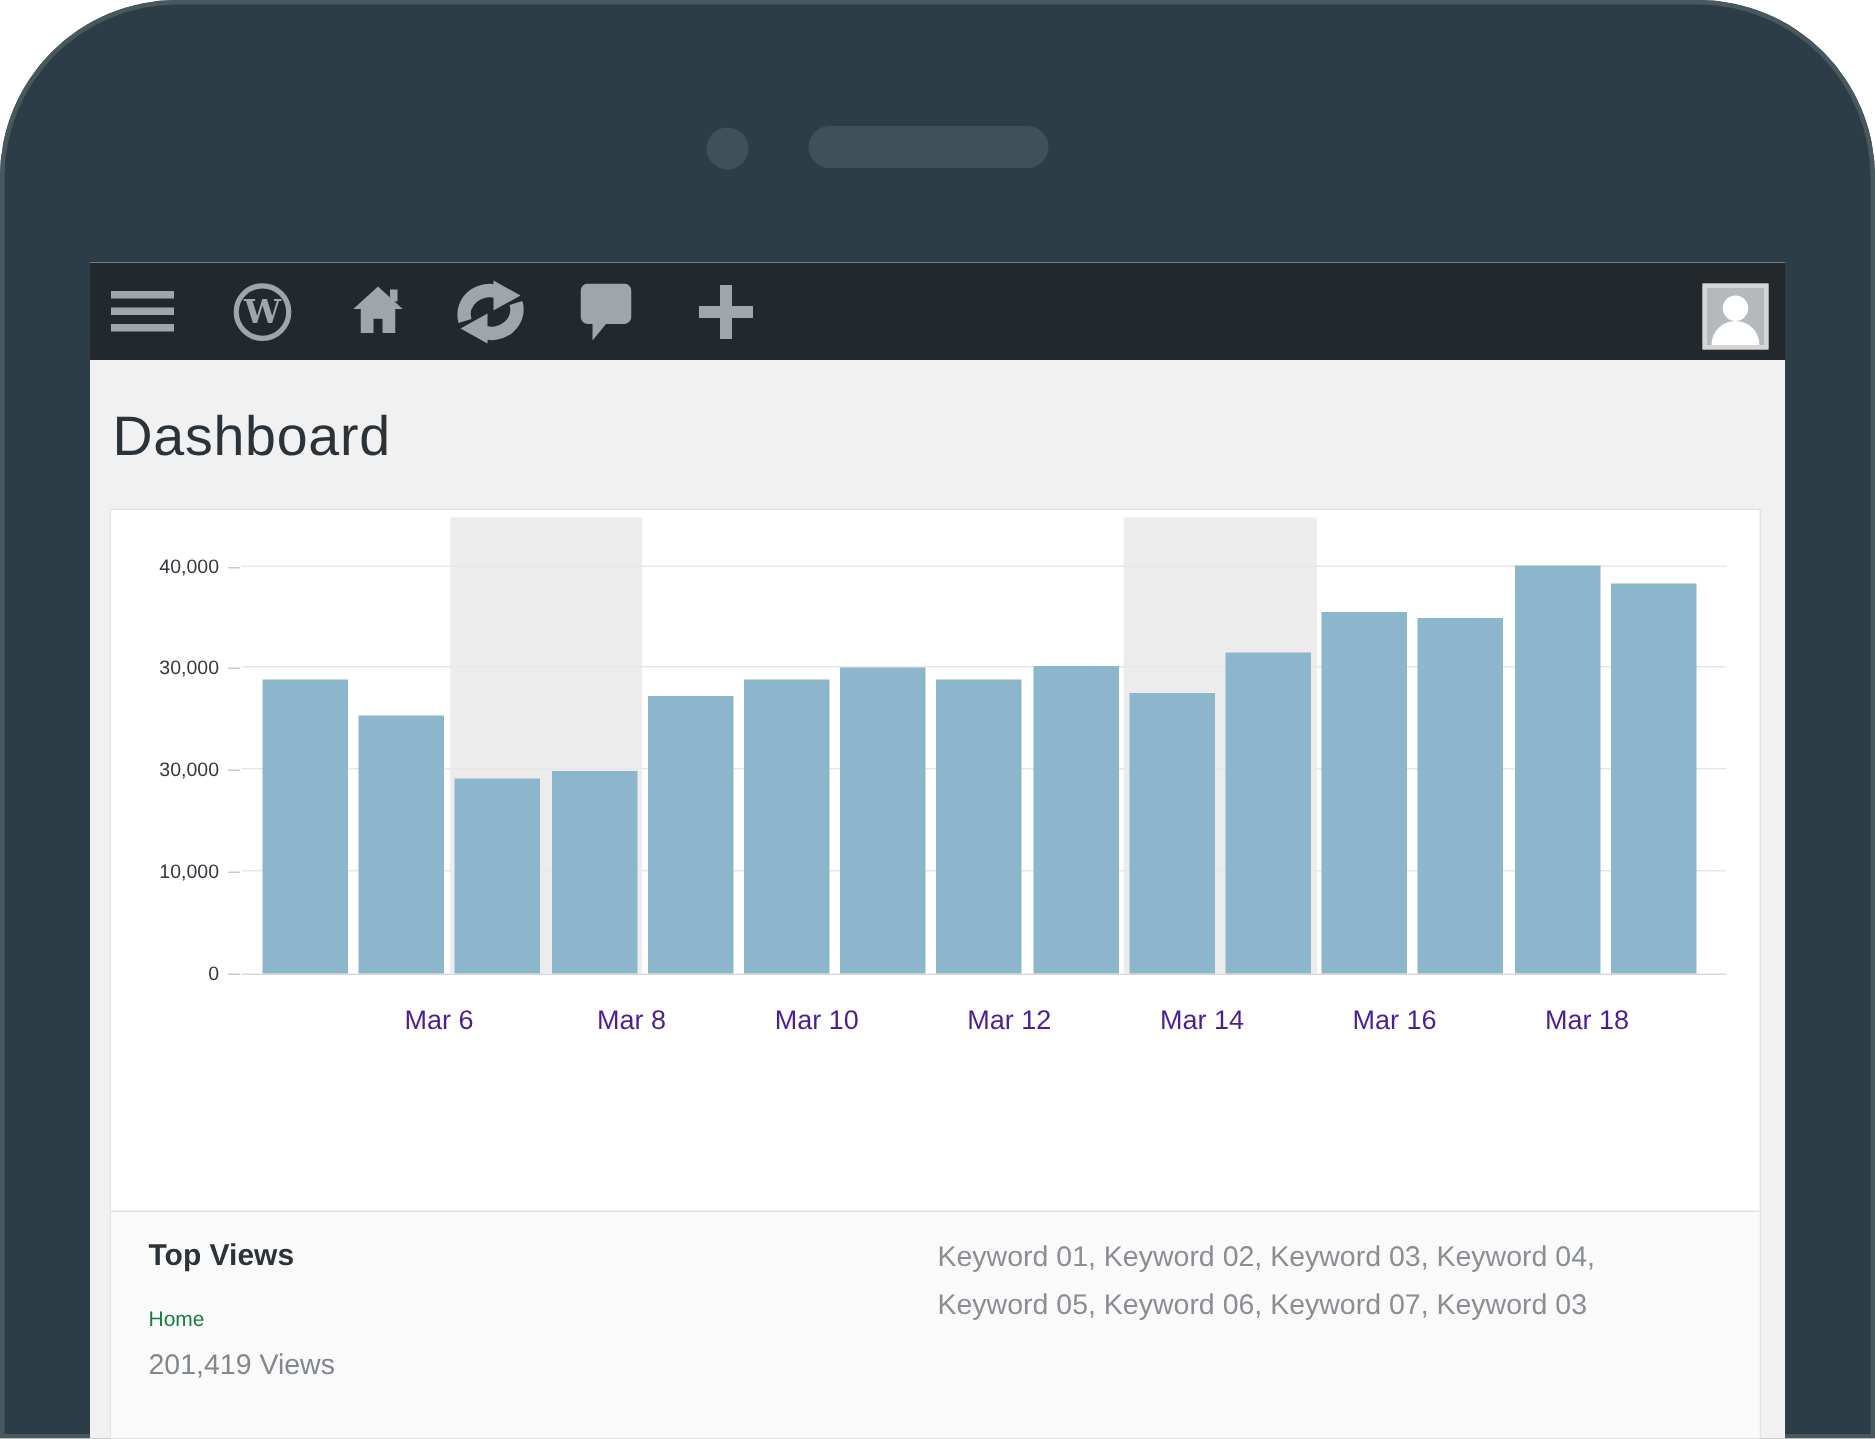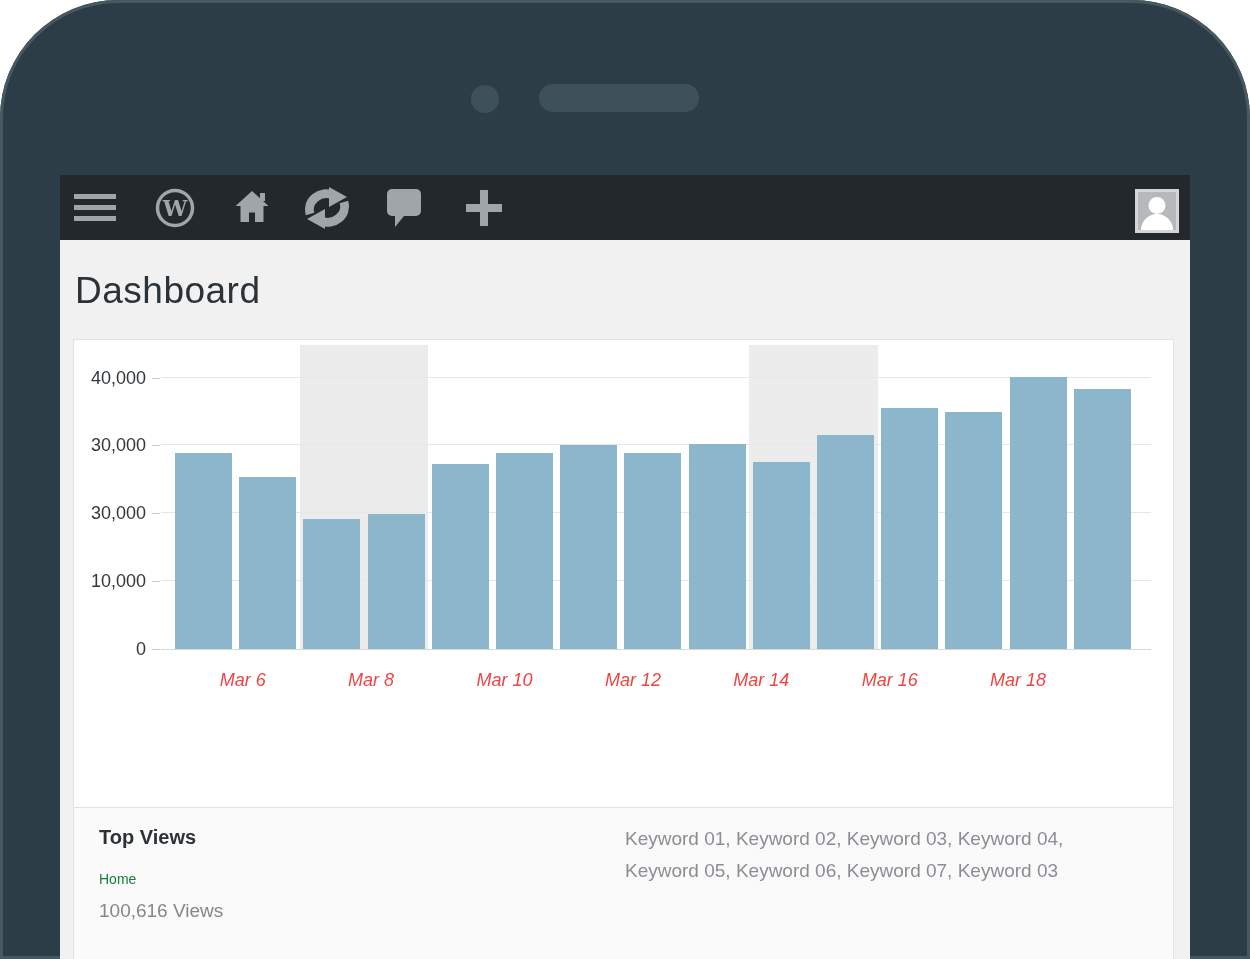--- a/index.html
+++ b/index.html
@@ -39,24 +39,24 @@
                 border-right:7px solid transparent;
                 border-bottom:9px solid #a6abb0;cursor:pointer;}
   
   .chart{position:relative;height:406px;}
   .plot{position:absolute;left:87px;top:5px;width:990px;height:304px;
         border-bottom:1px solid #d9d9d9;}
   .band{position:absolute;top:0;bottom:0;}
   .gridline{position:absolute;left:0;right:0;height:1px;}
   .bar{position:absolute;bottom:0;}
   .ylabel{position:absolute;left:0;width:72px;text-align:right;
-          font-size:18px;color:#33383d;line-height:20px;}
+          font-size:13px;color:#33383d;line-height:20px;}
   .ytick{position:absolute;left:78px;width:8px;height:1px;background:#c9c9c9;}
-  .xlabel{position:absolute;width:96px;text-align:left;
-          font-size:18px;color:#ef4444;font-style:italic;}
+  .xlabel{position:absolute;width:96px;text-align:right;
+          font-size:18px;color:#4c1d95;}
   
   .panel-bottom{position:absolute;top:467px;left:0;right:0;height:392px;
                 background:#fafafa;border-top:1px solid #e2e2e2;display:flex;}
   .col-posts{width:551px;box-sizing:border-box;padding-left:25px;}
   .col-searches{flex:1;}
   .section-heading{margin:18px 0 0;font-size:20px;font-weight:700;color:#2c3338;}
   .post-link{display:block;margin:0;color:#15803d;font-size:14px;
              line-height:31px;text-decoration:none;cursor:pointer;}
   .first-row{margin-top:15px;}
   .views-text{color:#82878c;font-size:19px;line-height:31px;}
@@ -175,21 +175,21 @@
               <div class="xlabel" style="left: 530.9px; top: 330px;">Mar 12</div>
               <div class="xlabel" style="left: 659.3px; top: 330px;">Mar 14</div>
               <div class="xlabel" style="left: 787.7px; top: 330px;">Mar 16</div>
               <div class="xlabel" style="left: 916.1px; top: 330px;">Mar 18</div>
             </div>
 
           <div class="panel-bottom">
             <div class="col-posts">
               <h3 class="section-heading">Top Views</h3>
               <a class="post-link first-row">Home</a>
-              <div class="views-text">100,616 Views</div>
+              <div class="views-text">201,419 Views</div>
             </div>
             <div class="col-searches">
               <div class="kw-line first-row">Keyword 01, Keyword 02, Keyword 03, Keyword 04,</div>
               <div class="kw-line">Keyword 05, Keyword 06, Keyword 07, Keyword 03</div>
             </div>
           </div>
         </div>
       </div>
 
     </div>

